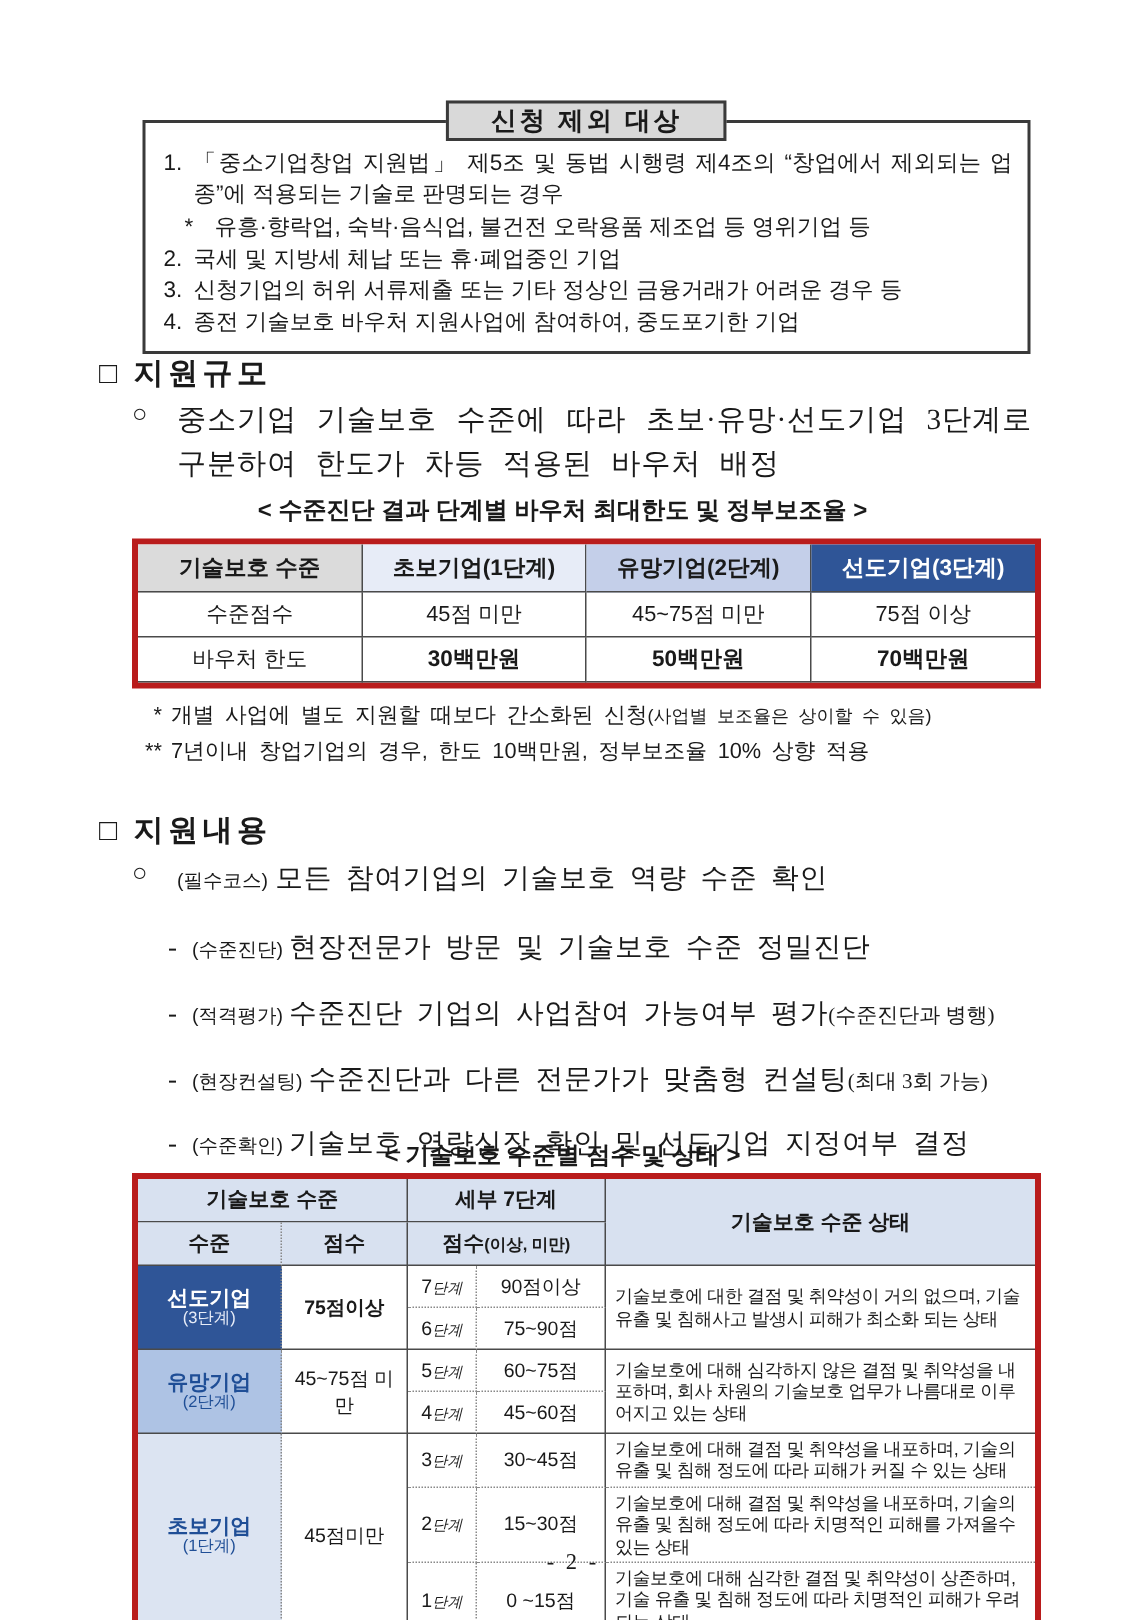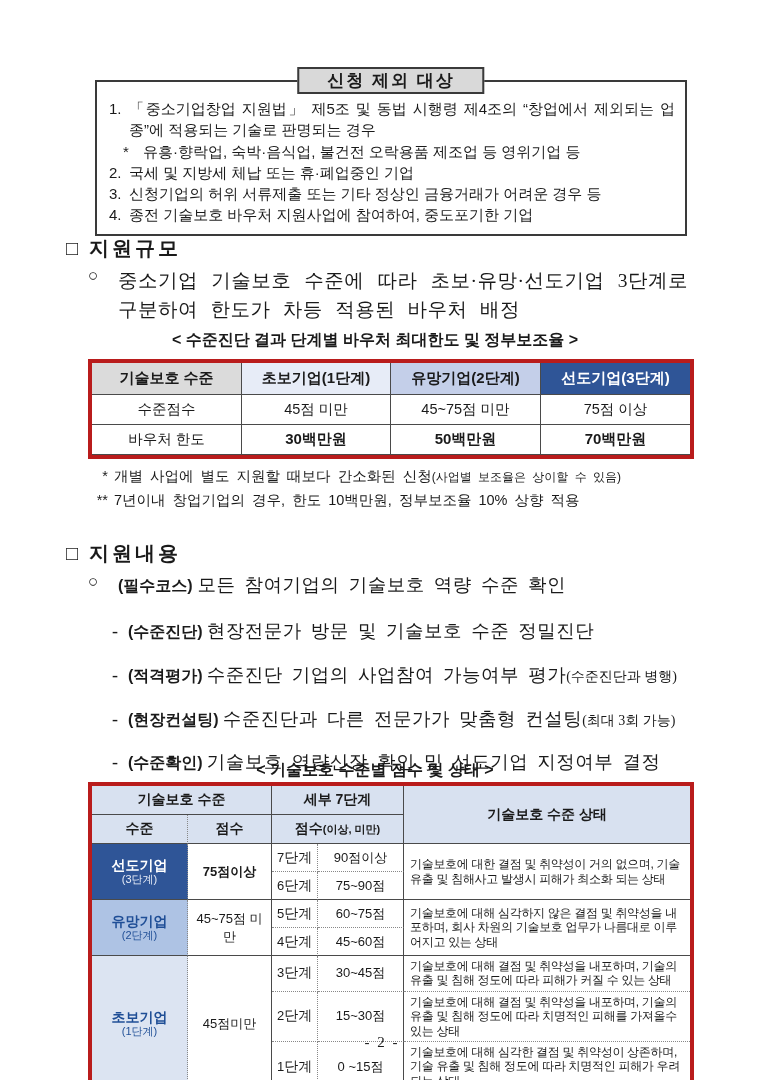--- a/index.html
+++ b/index.html
@@ -21,21 +21,21 @@
   
   .heading{position:absolute;left:62px;margin:4px;font-size:20px;font-weight:bold;
         letter-spacing:3px;font-family:"Liberation Serif",serif;}
   .h1pos{top:231px;} .h2pos{top:536px;}
   .bullet{position:absolute;display:flex;}
   .bullet .bullet-marker{flex:0 0 30px;font-size:17px;}
   .pos-bullet1{left:88px;top:266px;width:600px;}
   .pos-bullet1 .bullet-text{flex:1;font-size:19.5px;line-height:1.5;text-align:justify;
         word-spacing:7px;letter-spacing:0.5px;}
   .pos-mb{left:88px;top:572px;width:620px;font-size:19px;}
-  .bld{font-family:"Liberation Sans",sans-serif;font-weight:bold;font-size:16px;}
+  .bld{font-family:"Liberation Sans",sans-serif;font-weight:normal;font-size:13px;}
   .serif-text{font-size:18.5px;letter-spacing:0.5px;word-spacing:4px;}
   .small-suffix{font-size:14px;}
   .sub-bullet{position:absolute;left:112px;width:600px;white-space:nowrap;}
   .sub-bullet .dash{display:inline-block;width:16px;font-size:18px;}
   .sb0{top:618px;} .sb1{top:662px;} .sb2{top:706px;} .sb3{top:749px;}
 
   
   .caption{position:absolute;left:76px;width:598px;text-align:center;
         font-family:"Liberation Sans",sans-serif;font-weight:bold;font-size:16px;}
   .pos-cap1{top:330px;} .pos-cap2{top:760px;}
@@ -70,21 +70,21 @@
   .lvl{font-weight:bold;font-size:14px;line-height:1.1;}
   .lvl .lvl-name{display:block;}
   .lvl .lvl-sub{display:block;font-size:11px;font-weight:normal;}
   .lvl3{background:var(--accent-dark,#2f5597);color:#fff;}
   .lvl3 .lvl-sub{color:#e8edf8;}
   .lvl2{background:var(--accent-mid2,#aec3e4);color:var(--level-text,#1f4e96);}
   .lvl1{background:var(--accent-light2,#dce4f2);color:var(--level-text,#1f4e96);}
   .t2 .score{font-size:13px;}
   .t2 .score-bold{font-weight:bold;}
   .t2 .stage{font-size:13px;height:21px;}
-  .t2 .stg-unit{font-size:14px;}
+  .t2 .stg-unit{font-size:10px;font-style:italic;}
   .t2 .range{font-size:13px;}
   .t2 .state{text-align:left;font-size:12px;line-height:1.2;padding:3px 6px;
         letter-spacing:-0.3px;}
 
   .page-number{position:absolute;left:0;top:1034px;width:764px;text-align:center;
         font-size:15px;letter-spacing:2px;}
 </style>
 </head>
 <body>
 

